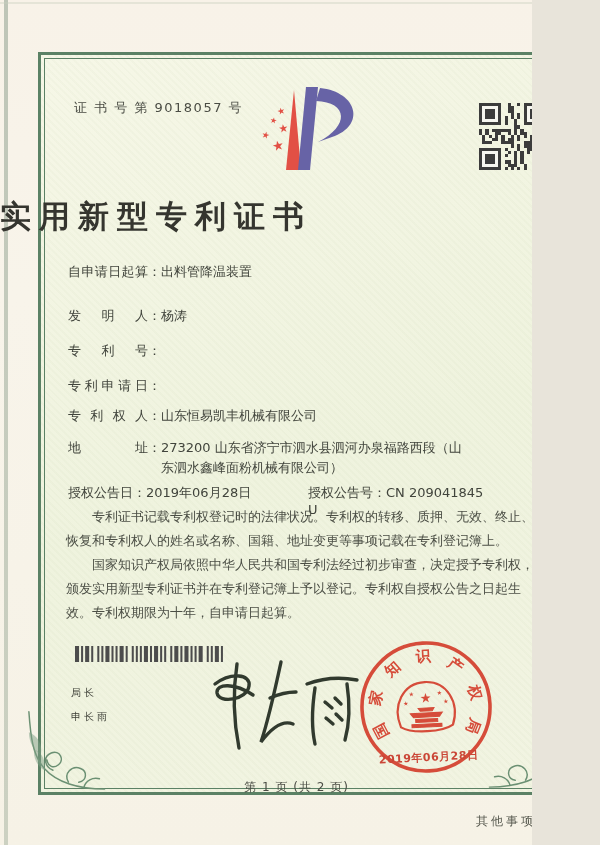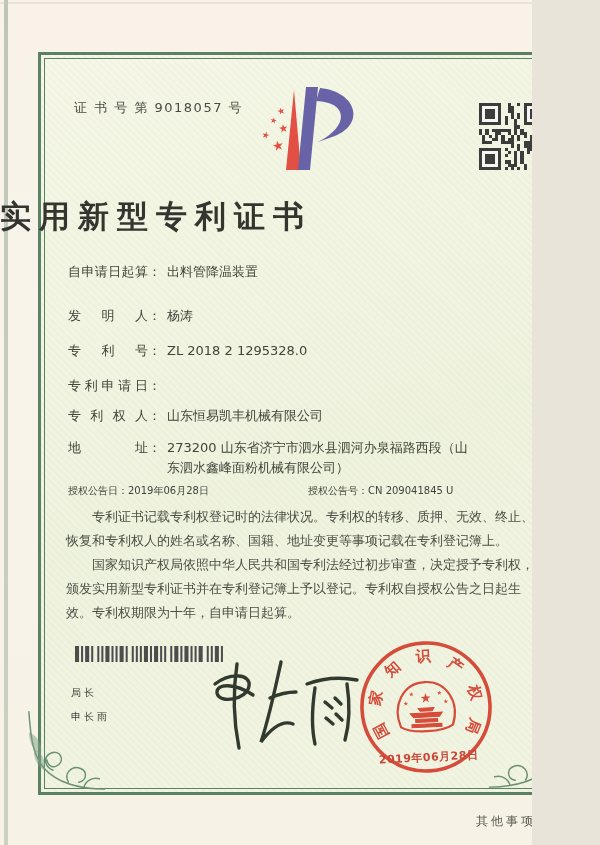--- a/index.html
+++ b/index.html
@@ -25,22 +25,22 @@
   .logo{position:absolute;left:232px;top:74px;width:145px;height:112px;}
   .qr{position:absolute;left:479px;top:103px;width:67px;height:67px;}
 
   .title{position:absolute;left:0;top:196px;width:596px;text-align:left;
     font-family:"DejaVu Serif","Liberation Serif",serif;
     font-size:31px;font-weight:700;letter-spacing:8px;color:#35352f;}
 
   .row{position:absolute;left:68px;right:62px;display:flex;font-size:13px;color:#41443c;line-height:1.5;}
   .lbl{flex:0 0 80px;text-align:justify;text-align-last:justify;}
   .colon{flex:0 0 auto;}
-  .val{flex:1;margin-left:6px;}
-  .grant-row{display:block;position:absolute;left:68px;right:40px;font-size:10px;color:#41443c;}
+  .val{flex:1;margin-left:0;}
+  .grant-row{display:block;position:absolute;left:68px;right:40px;font-size:13px;color:#41443c;}
   .pair2{position:absolute;left:240px;top:0;}
 
   .paras{position:absolute;left:66px;top:505px;width:474px;
     font-family:"DejaVu Serif","Liberation Serif",serif;
     font-size:13px;line-height:1.85;color:#4b4e45;}
   .paras p{margin:0;text-indent:2em;}
 
   .barcode{position:absolute;left:75px;top:646px;width:152px;height:16px;}
 
   .officer{position:absolute;left:71px;top:688px;font-size:10px;color:#3b3d35;letter-spacing:3px;line-height:1;}
@@ -225,21 +225,20 @@
     <span class="val">出料管降温装置</span>
   </div>
   <div class="row" style="top:306px">
     <span class="lbl">发明人</span>
       <span class="colon">：</span>
     <span class="val">杨涛</span>
   </div>
   <div class="row" style="top:341px">
     <span class="lbl">专利号</span>
       <span class="colon">：</span>
-    <span class="val">ZL 2018 2 1295328.0</span>
   </div>
   <div class="row" style="top:376px">
     <span class="lbl">专利申请日</span>
       <span class="colon">：</span>
   </div>
   <div class="row" style="top:406px">
     <span class="lbl">专利权人</span>
       <span class="colon">：</span>
     <span class="val">山东恒易凯丰机械有限公司</span>
   </div>
@@ -344,14 +343,15 @@
   </svg>
   <svg class="flourish fl-right" viewBox="0 0 100 100">
     <path d="M8,2 C10,30 12,52 26,68 C40,84 66,92 96,92"></path>
     <path class="leaf" d="M8,26 C18,30 24,40 22,52 C14,48 8,38 8,26 Z"></path>
     <path class="leaf" d="M14,46 C24,50 28,60 26,70 C18,66 13,56 14,46 Z"></path>
     <path d="M36,70 c-10,-4 -12,-16 -2,-20 c10,-4 16,8 8,14 c-5,4 -12,2 -13,-6"></path>
     <path d="M54,84 c-6,-10 4,-20 14,-16 c8,3 8,14 -2,16"></path>
     <path d="M72,90 c2,-8 10,-12 18,-10"></path>
   </svg>
 
+  <div class="page-num">第 1 页 (共 2 页)</div>
   <div class="back-note">其他事项参见背面</div>
 </div>
 
 </body></html>

